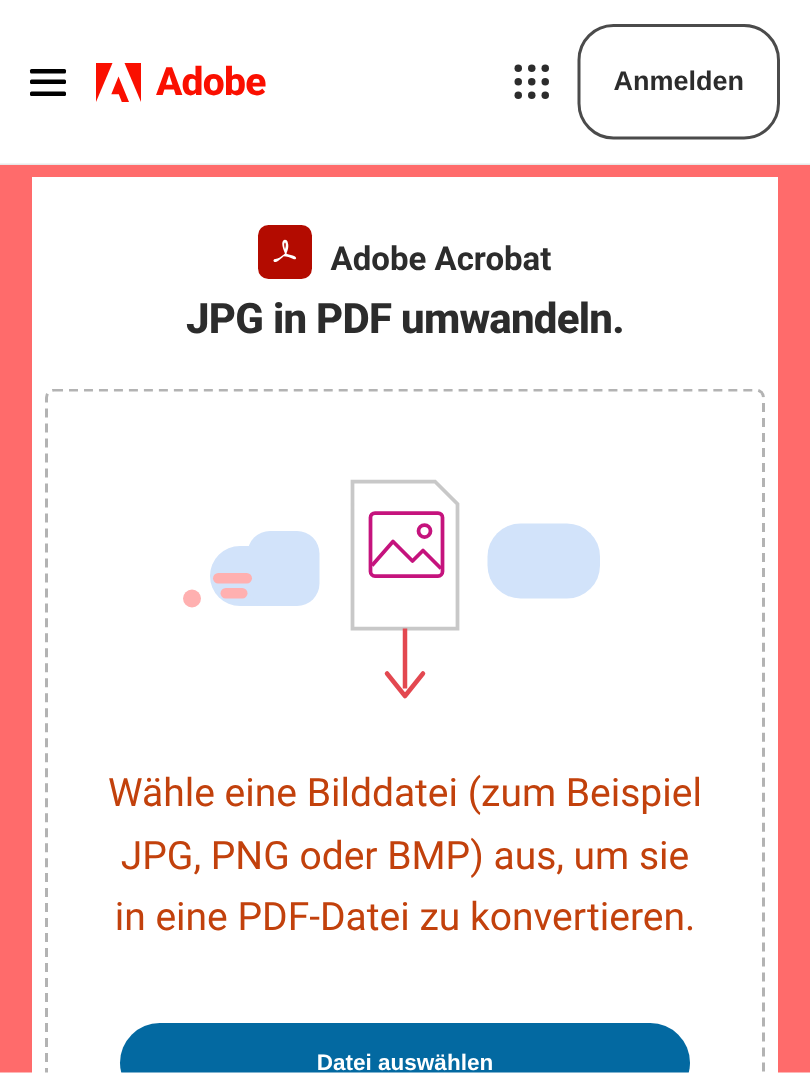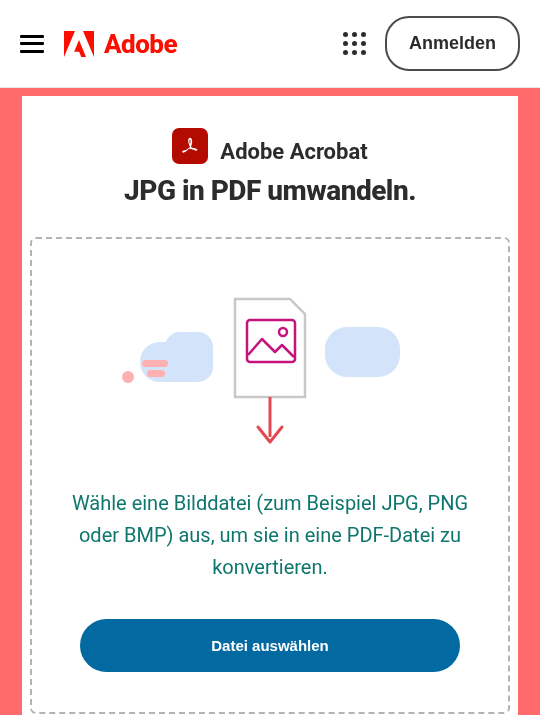--- a/index.html
+++ b/index.html
@@ -70,21 +70,21 @@
     .apps-grid span {
       width: 5px;
       height: 5px;
       background: #2c2c2c;
       border-radius: 50%;
     }
     .signin-btn {
       border: 2px solid #4b4b4b;
       background: #fff;
       border-radius: 24px;
-      padding: 15px 22px;
+      padding: 26px 22px;
       font-size: 18px;
       font-weight: 700;
       color: #2c2c2c;
       cursor: pointer;
     }
     .coral-band {
       background: linear-gradient(90deg, #ff6b6b 0%, #ff6b6b 4%, transparent 4%, transparent 96%, #ff6b6b 96%, #ff6b6b 100%);
       padding: 16px 22px 0 22px;
       position: relative;
     }
@@ -139,24 +139,24 @@
       padding: 48px 28px 40px 28px;
       text-align: center;
     }
     .illustration {
       margin: 0 auto 40px auto;
       width: 300px;
       height: 160px;
       position: relative;
     }
     .instructions {
-      font-size: 20px;
-      color: #0f766e;
+      font-size: 26px;
+      color: #c2410c;
       line-height: 1.6;
-      margin-bottom: 36px;
+      margin-bottom: 48px;
       padding: 0 10px;
     }
     .select-btn {
       background: #0369a1;
       color: #fff;
       border: none;
       border-radius: 32px;
       padding: 18px 60px;
       font-size: 15px;
       font-weight: 700;

